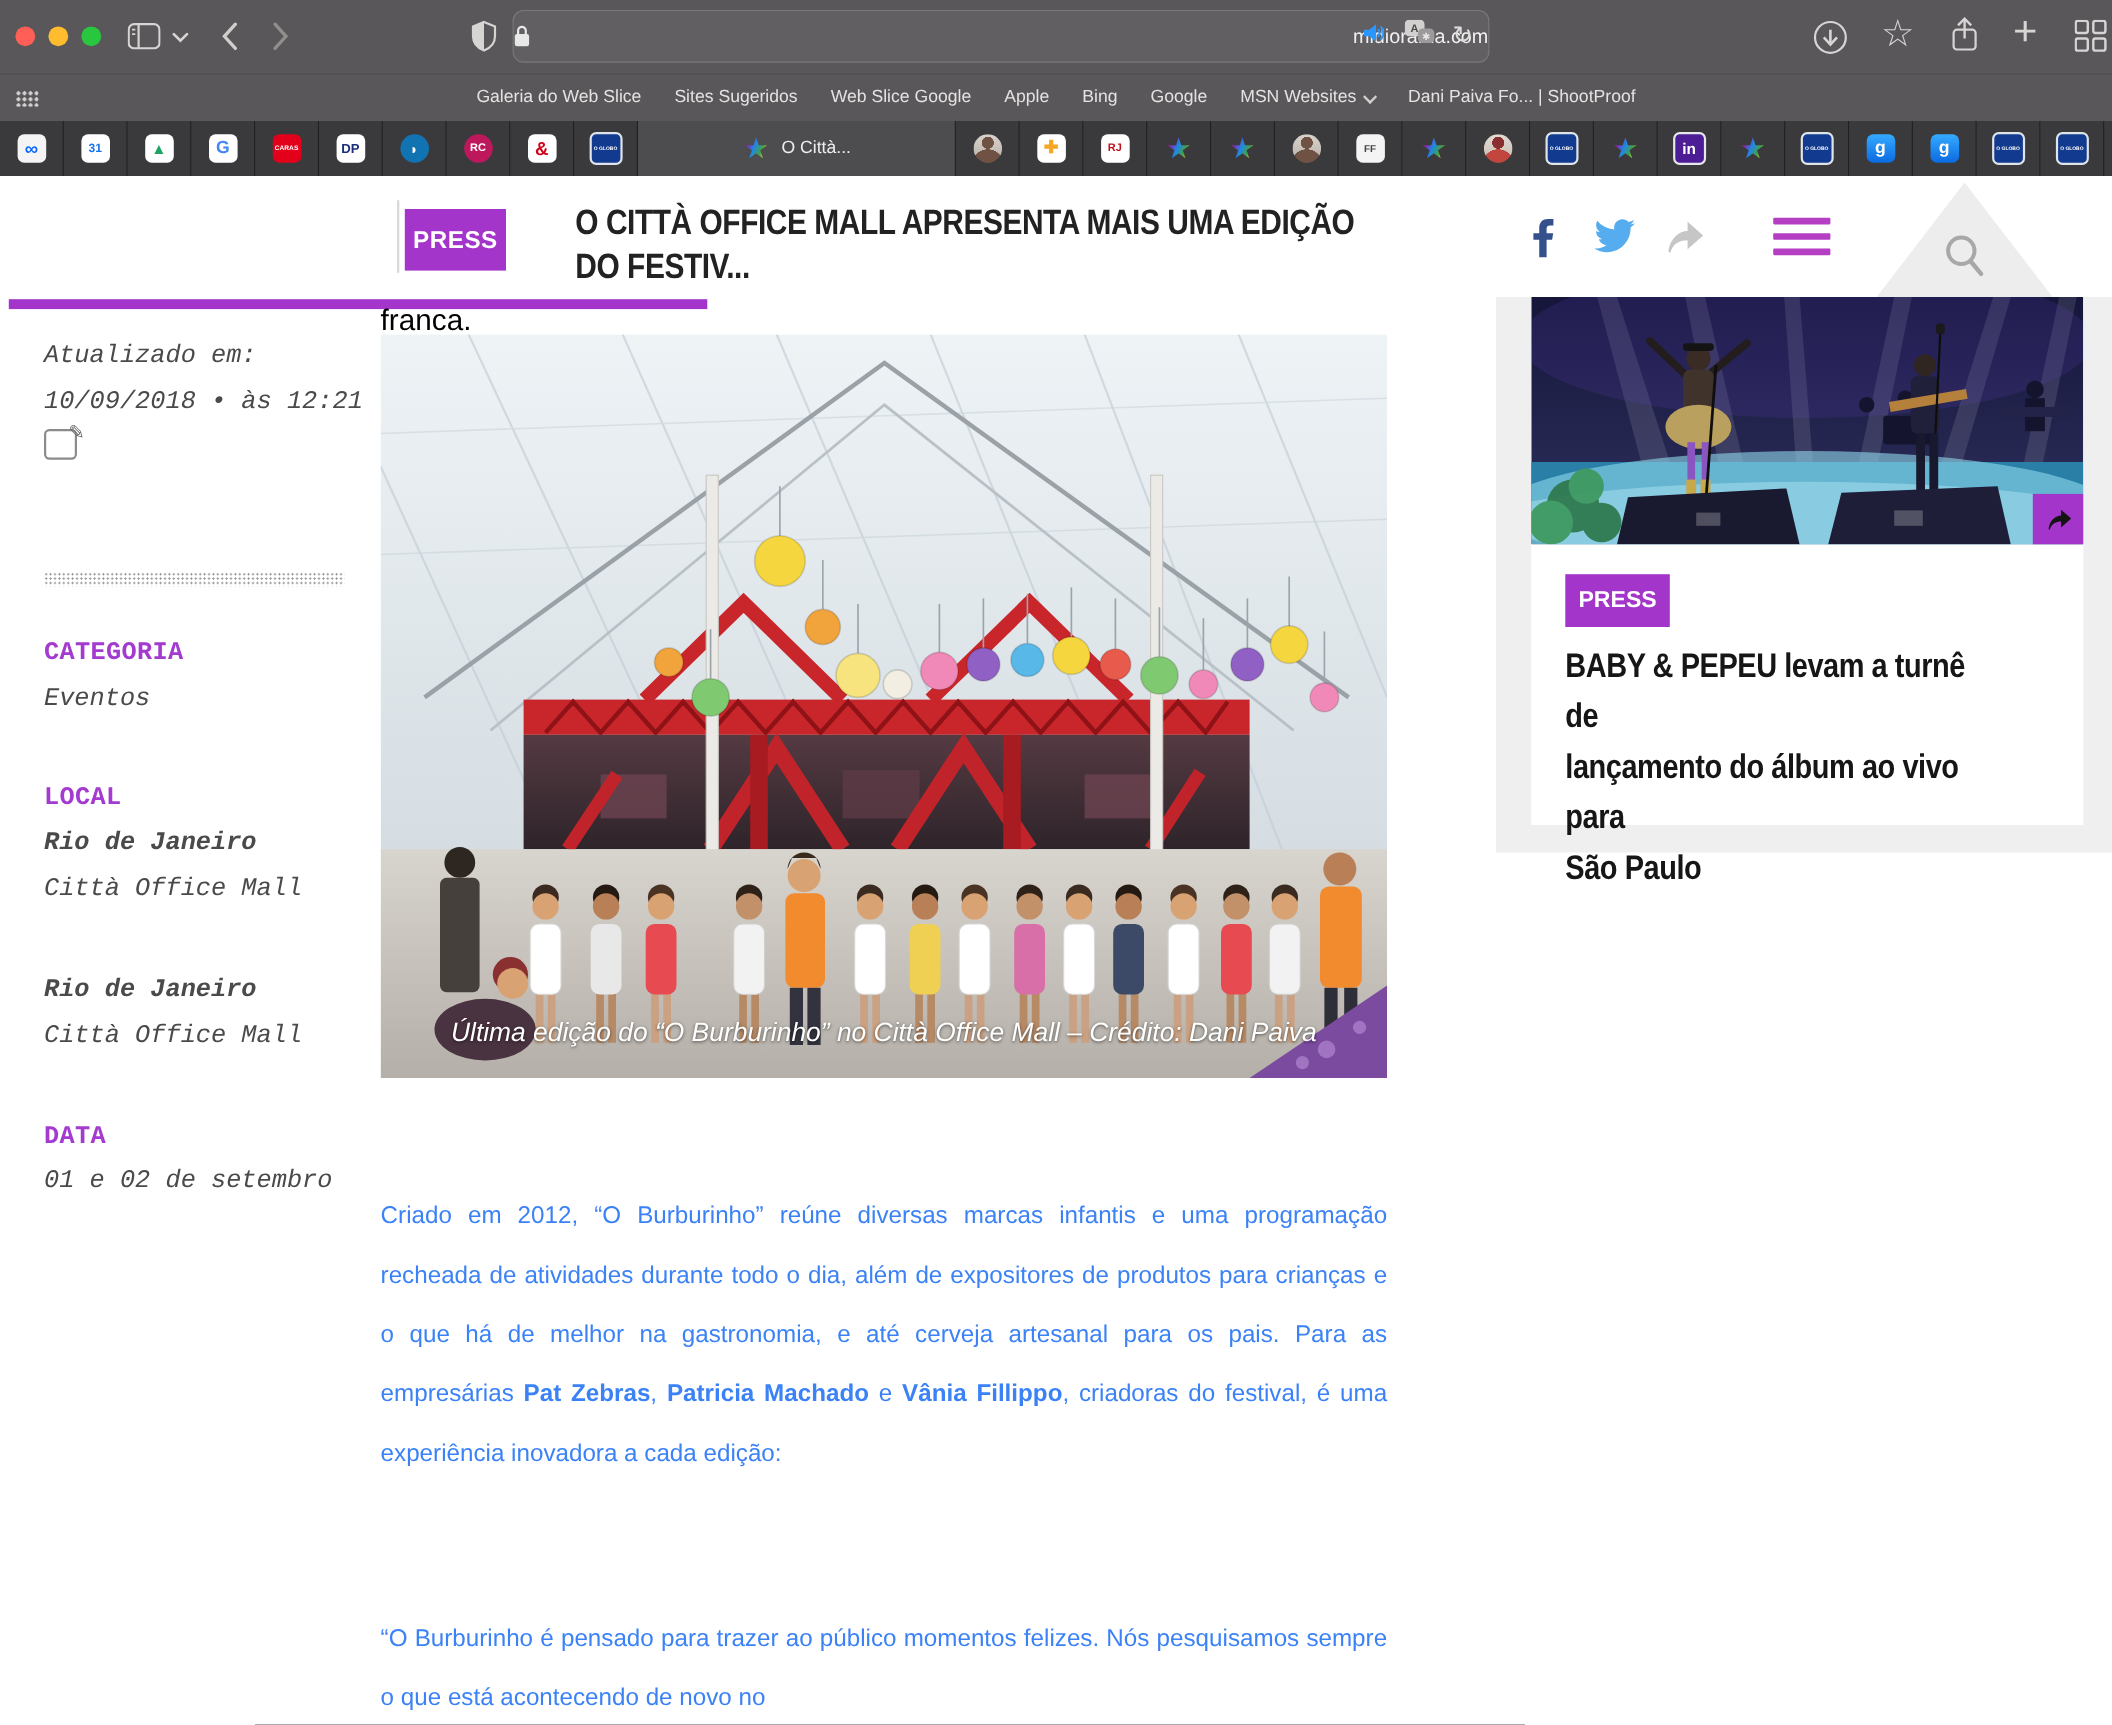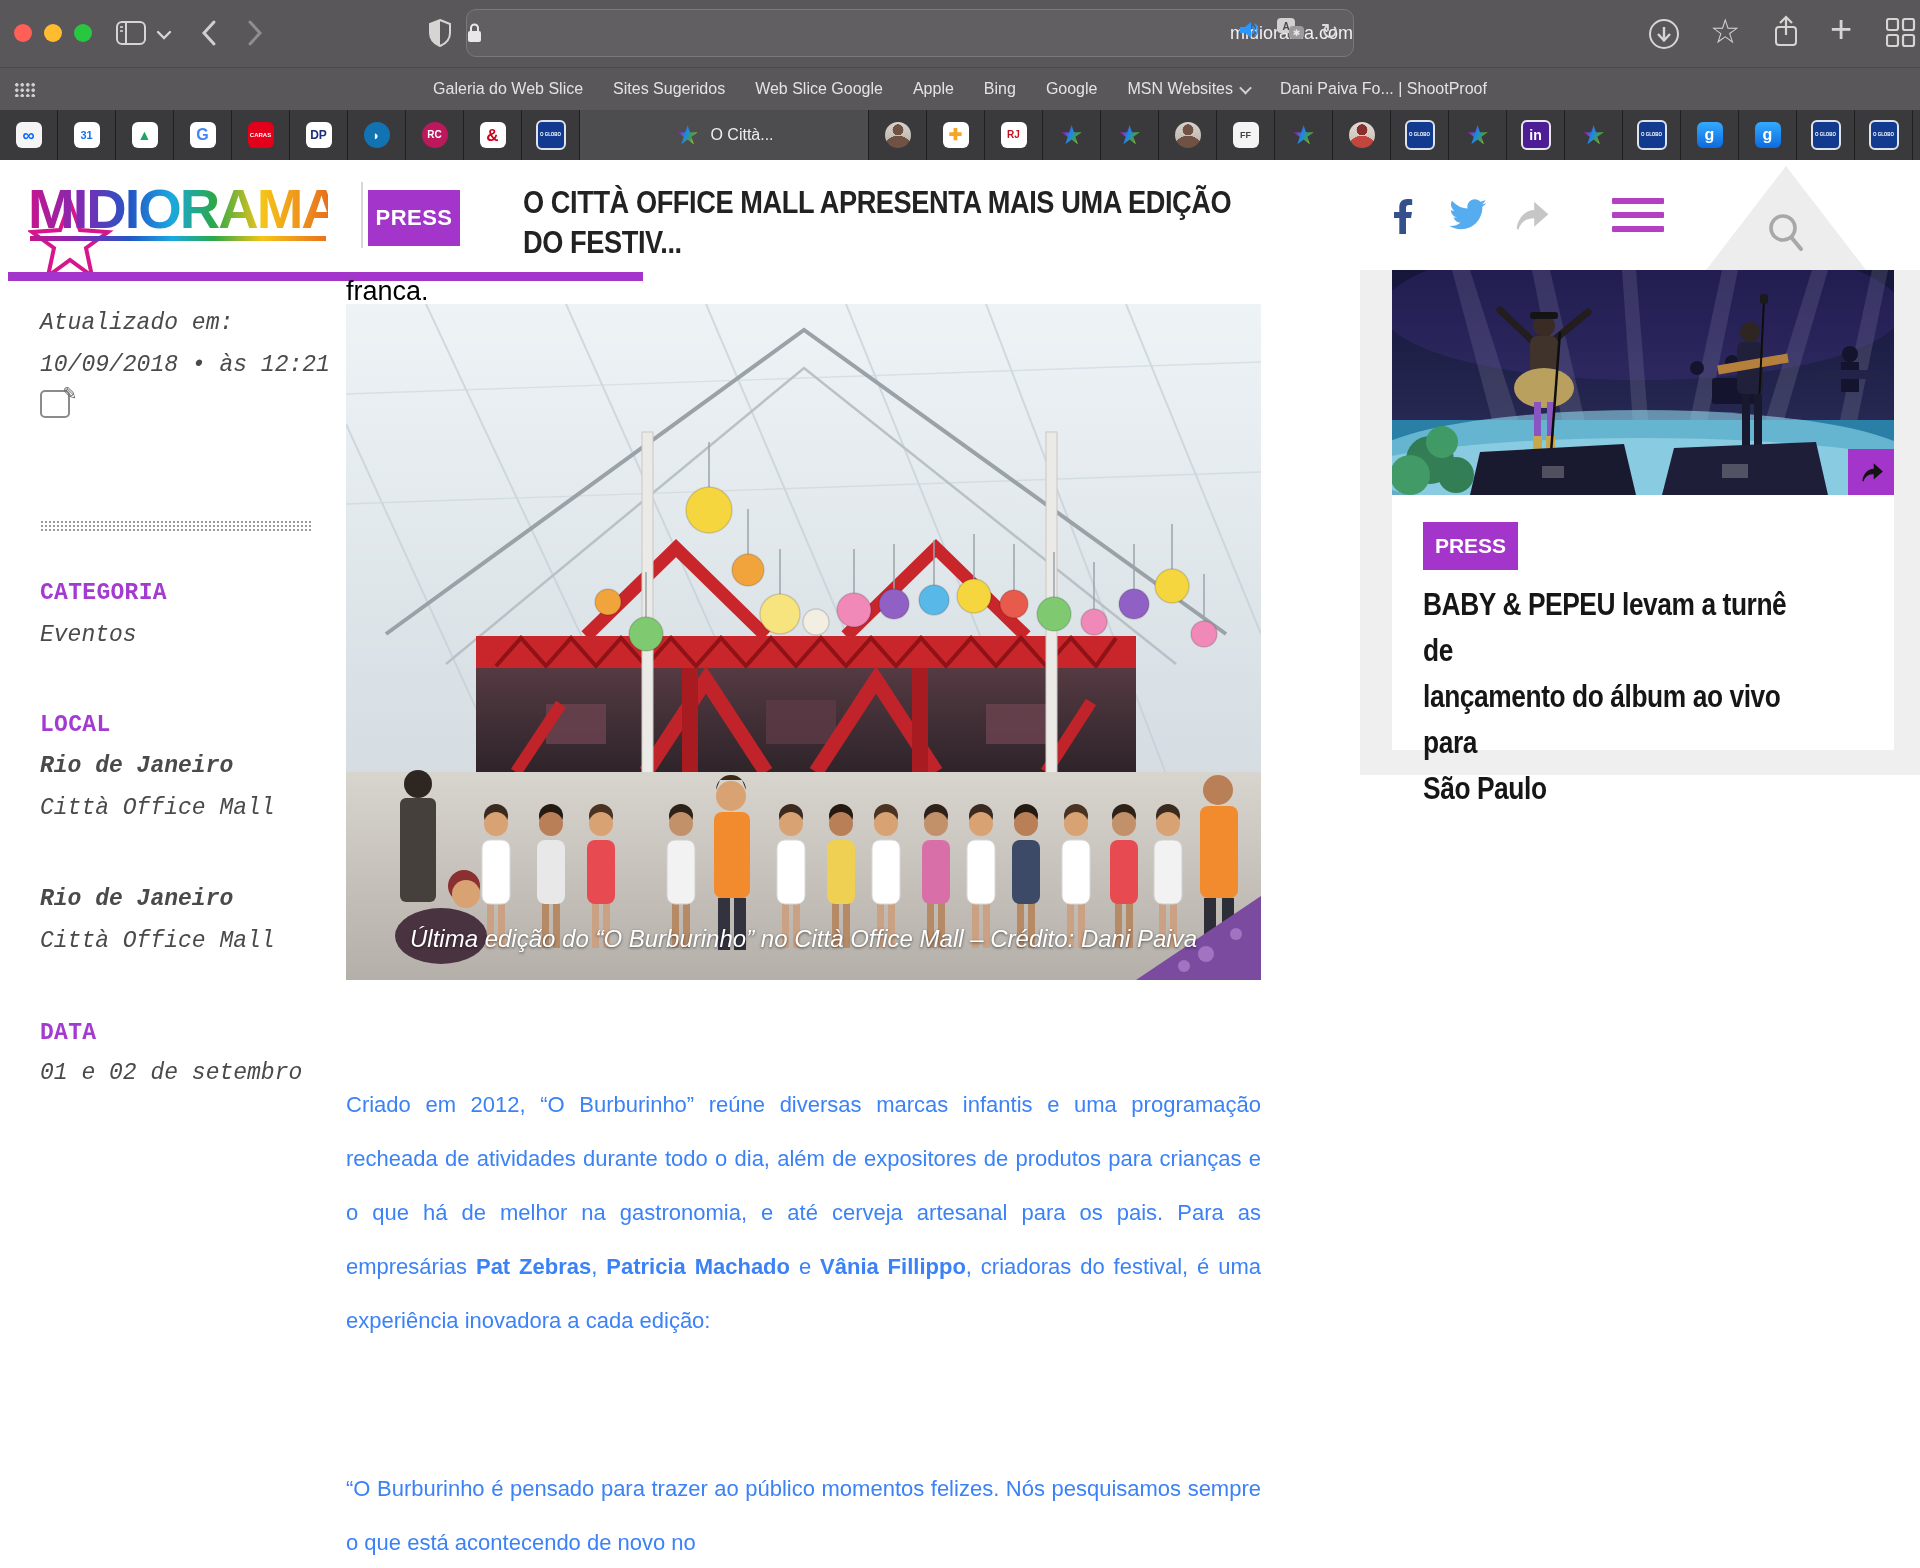--- a/index.html
+++ b/index.html
@@ -310,38 +310,20 @@
           <span class="fav" style="background: rgb(18, 58, 143); color: rgb(255, 255, 255); font-size: 4.5px; border: 2px solid rgb(223, 227, 234);">O GLOBO</span>
         </div>
         <div class="tab">
           <span class="fav" style="background: rgb(18, 58, 143); color: rgb(255, 255, 255); font-size: 4.5px; border: 2px solid rgb(223, 227, 234);">O GLOBO</span>
         </div>
         <div class="tab"></div>
       </div>
   </div>
 
   <div class="siteheader">
-    <div class="logo">
-      <svg width="300" height="112" viewBox="0 0 300 112">
-        <defs>
-          <linearGradient id="rain" x1="0" y1="0" x2="300" y2="0" gradientUnits="userSpaceOnUse">
-            <stop offset="0" stop-color="#c6168d"></stop>
-              <stop offset=".18" stop-color="#7d2bb5"></stop>
-            <stop offset=".34" stop-color="#2356c5"></stop>
-              <stop offset=".48" stop-color="#1ba8e0"></stop>
-            <stop offset=".62" stop-color="#2aa84a"></stop>
-              <stop offset=".78" stop-color="#f5c518"></stop>
-            <stop offset="1" stop-color="#e8701e"></stop>
-          </linearGradient>
-        </defs>
-        <polygon points="42,34 52,62 80,64 58,80 64,108 42,92 20,108 26,80 4,64 32,62" fill="none" stroke="#d6168d" stroke-width="4"></polygon>
-        <rect x="2" y="68" width="296" height="5" fill="url(#rain)"></rect>
-        <text x="0" y="60" font-size="56" font-weight="bold" font-family="Liberation Sans,sans-serif" fill="url(#rain)" letter-spacing="-2">MIDIORAMA</text>
-      </svg>
-    </div>
     <div class="hdr-divider"></div>
     <div class="pressbtn">PRESS</div>
     <div class="hdr-title cond">
       <div>O CITTÀ OFFICE MALL APRESENTA MAIS UMA EDIÇÃO</div>
       <div>DO FESTIV...</div>
     </div>
 
     <span class="soc" style="left:1393px">
       <svg width="20" height="36" viewBox="0 0 20 36">
           <path d="M13 36 V20 h5 l1-6 h-6 v-4 c0-1.8.6-3 3-3 h3.2 V1.2 C18.6 1.1 16.6 1 14.3 1 9.5 1 6.3 3.9 6.3 9.3 V14 H1 v6 h5.3 v16 Z" fill="#35518d"></path>

